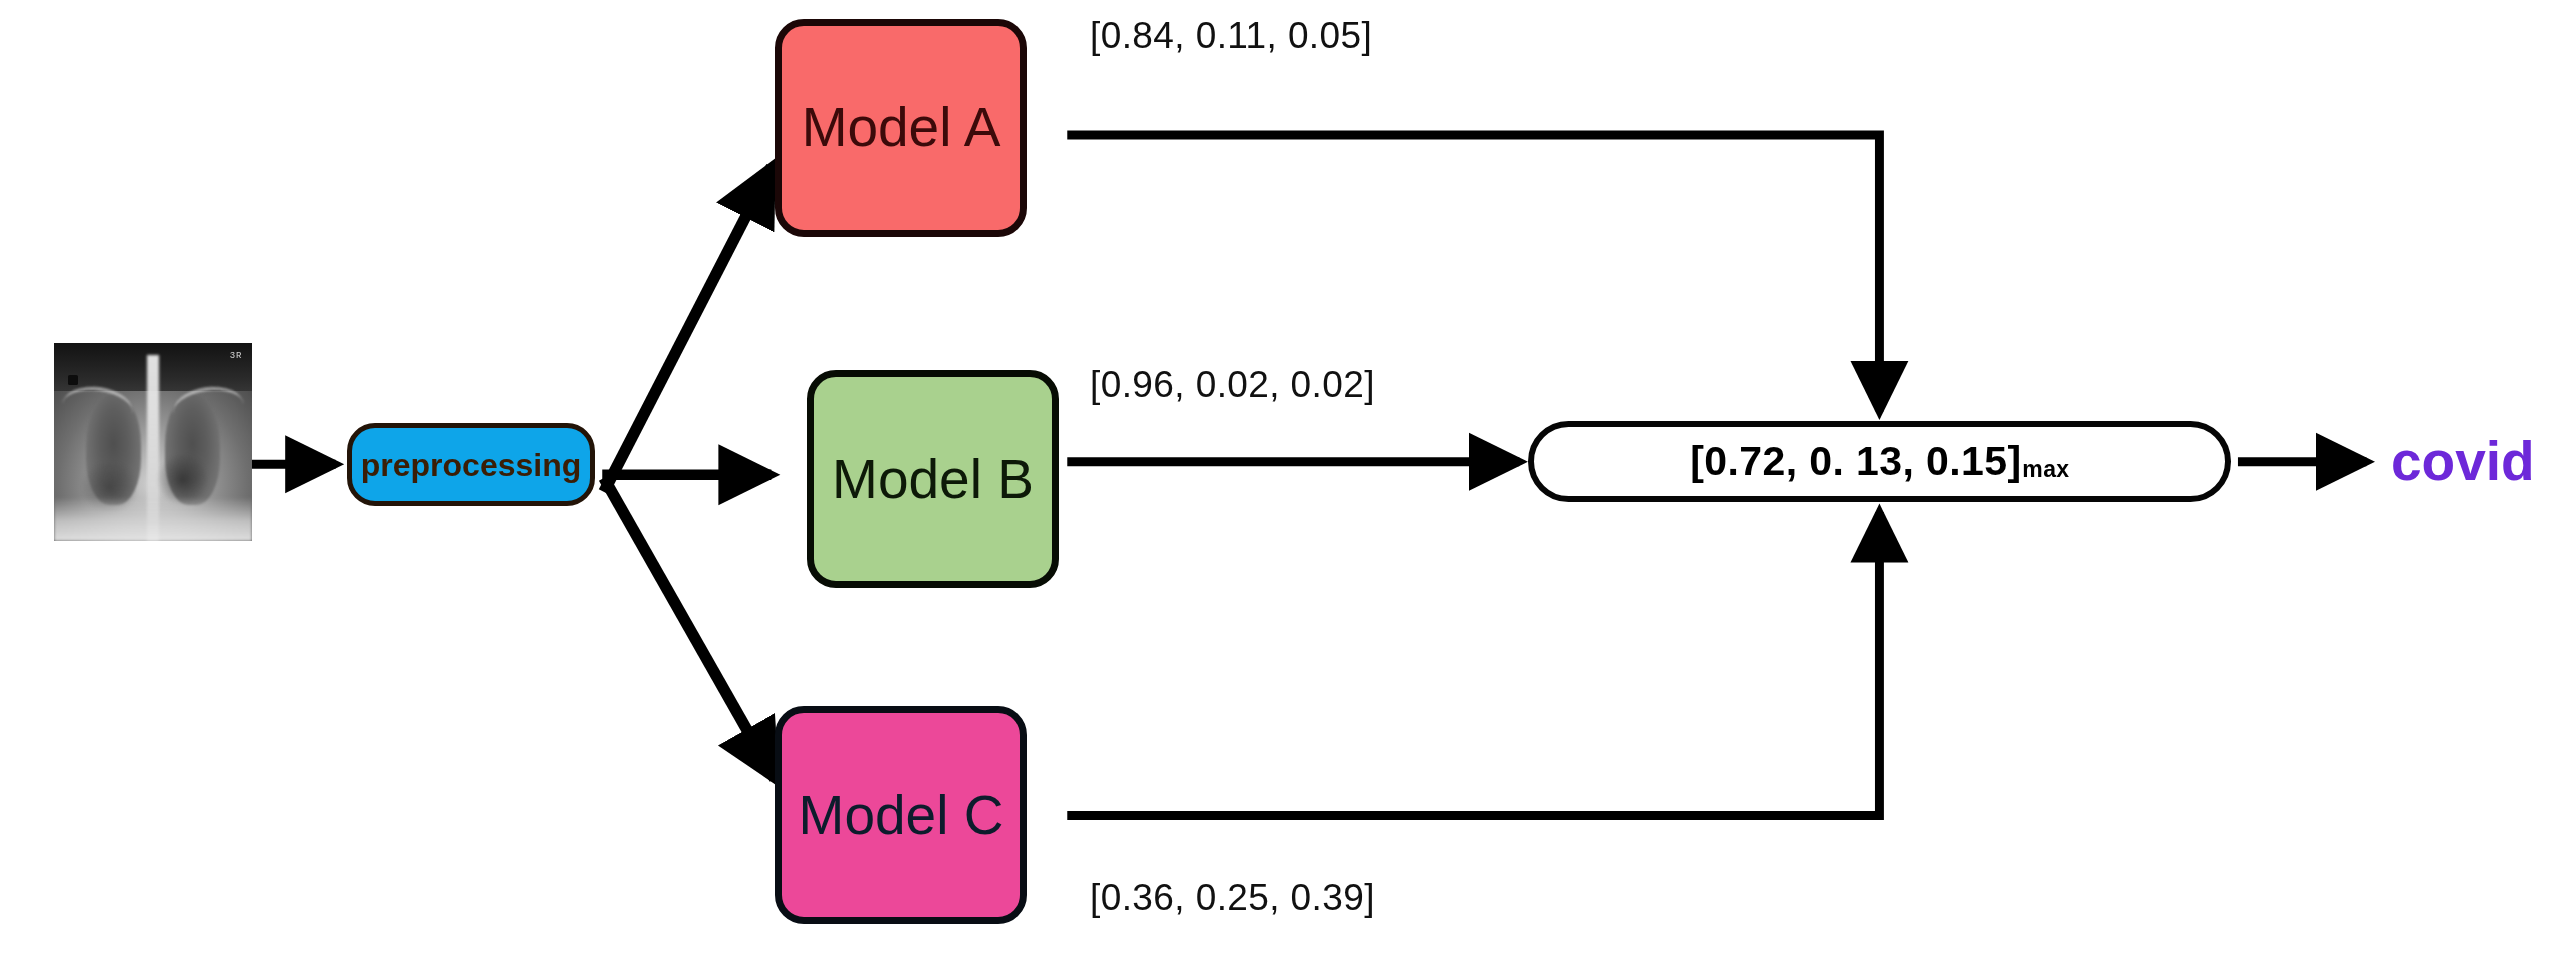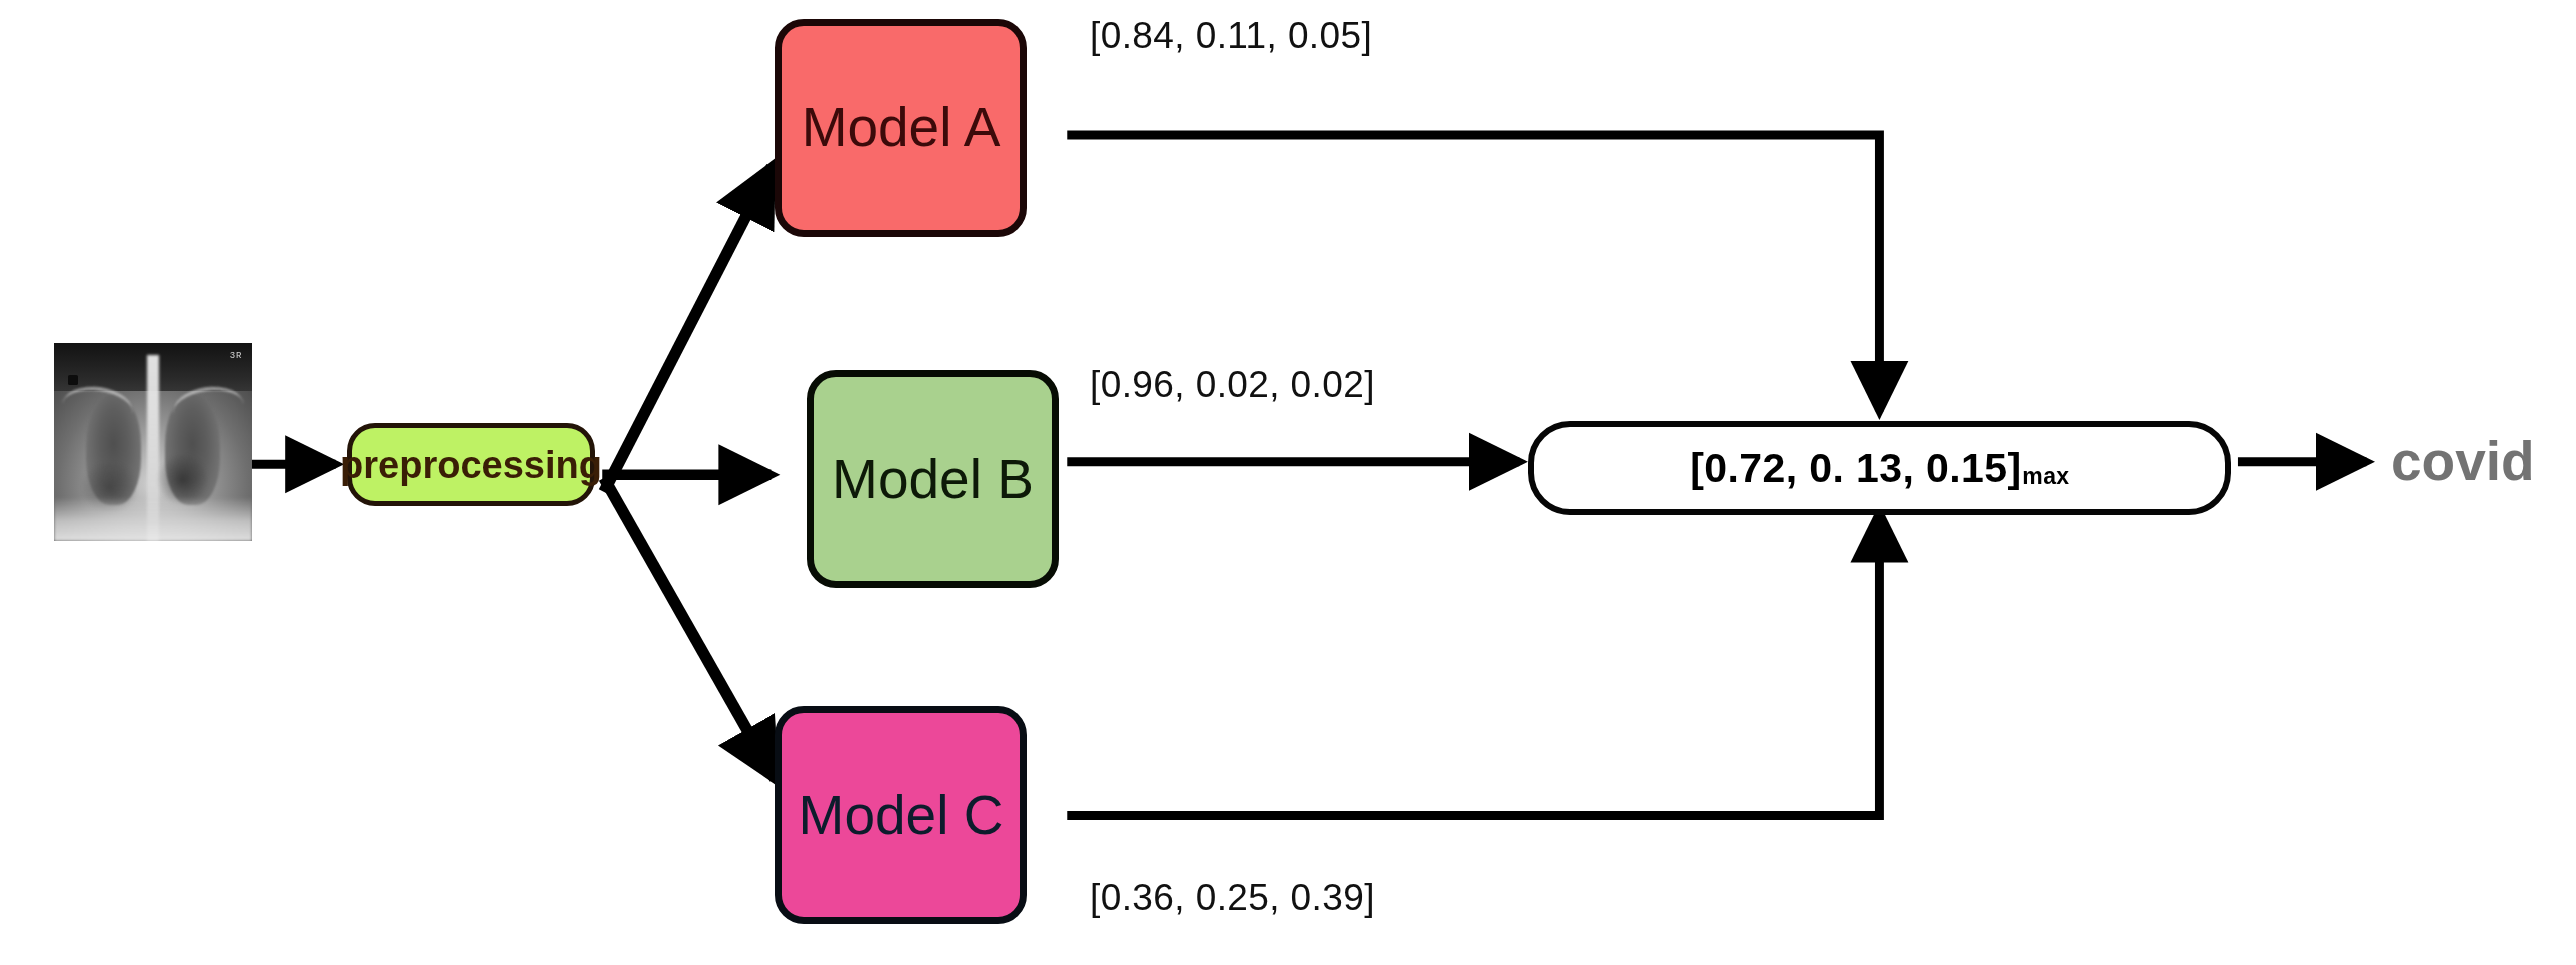--- a/index.html
+++ b/index.html
@@ -100,25 +100,25 @@
     display: flex;
     align-items: center;
     justify-content: center;
     box-sizing: border-box;
     text-align: center;
     line-height: 1;
   }
   .preproc {
     left: 347px; top: 423px;
     width: 248px; height: 83px;
-    background: #bef264;
+    background: #0ea5e9;
     border: 5.7px solid #231408;
     border-radius: 28px;
     color: #3a1e06;
-    font-size: 38px;
+    font-size: 32px;
     font-weight: 700;
   }
   .model {
     width: 252px; height: 218px;
     border-radius: 29px;
     font-size: 55px;
     font-weight: 400;
   }
   .model-a {
     left: 775px; top: 18.7px;
@@ -149,21 +149,21 @@
     letter-spacing: 0.4px;
   }
   .prob-a { left: 1090px; top: 14.6px; }
   .prob-b { left: 1090px; top: 364px; }
   .prob-c { left: 1090px; top: 877px; }
 
   
   .pill {
     position: absolute;
     left: 1528px; top: 421px;
-    width: 703px; height: 94px;
+    width: 703px; height: 81px;
     background: #ffffff;
     border: 6.5px solid #060606;
     border-radius: 42px;
     display: flex;
     align-items: center;
     justify-content: center;
     box-sizing: border-box;
     color: #000000;
     font-size: 41px;
     font-weight: 700;
@@ -178,21 +178,21 @@
     top: 8.1px;
     left: 0.8px;
   }
 
   
   .output {
     position: absolute;
     left: 2391px; top: 429px;
     font-size: 55px;
     font-weight: 700;
-    color: #737373;
+    color: #6d28d9;
     white-space: nowrap;
   }
 </style>
 </head>
 <body>
 
 <div id="canvas">
 
   <svg id="wires" viewBox="0 0 3167 1187" width="2576" height="965">
     <defs>

